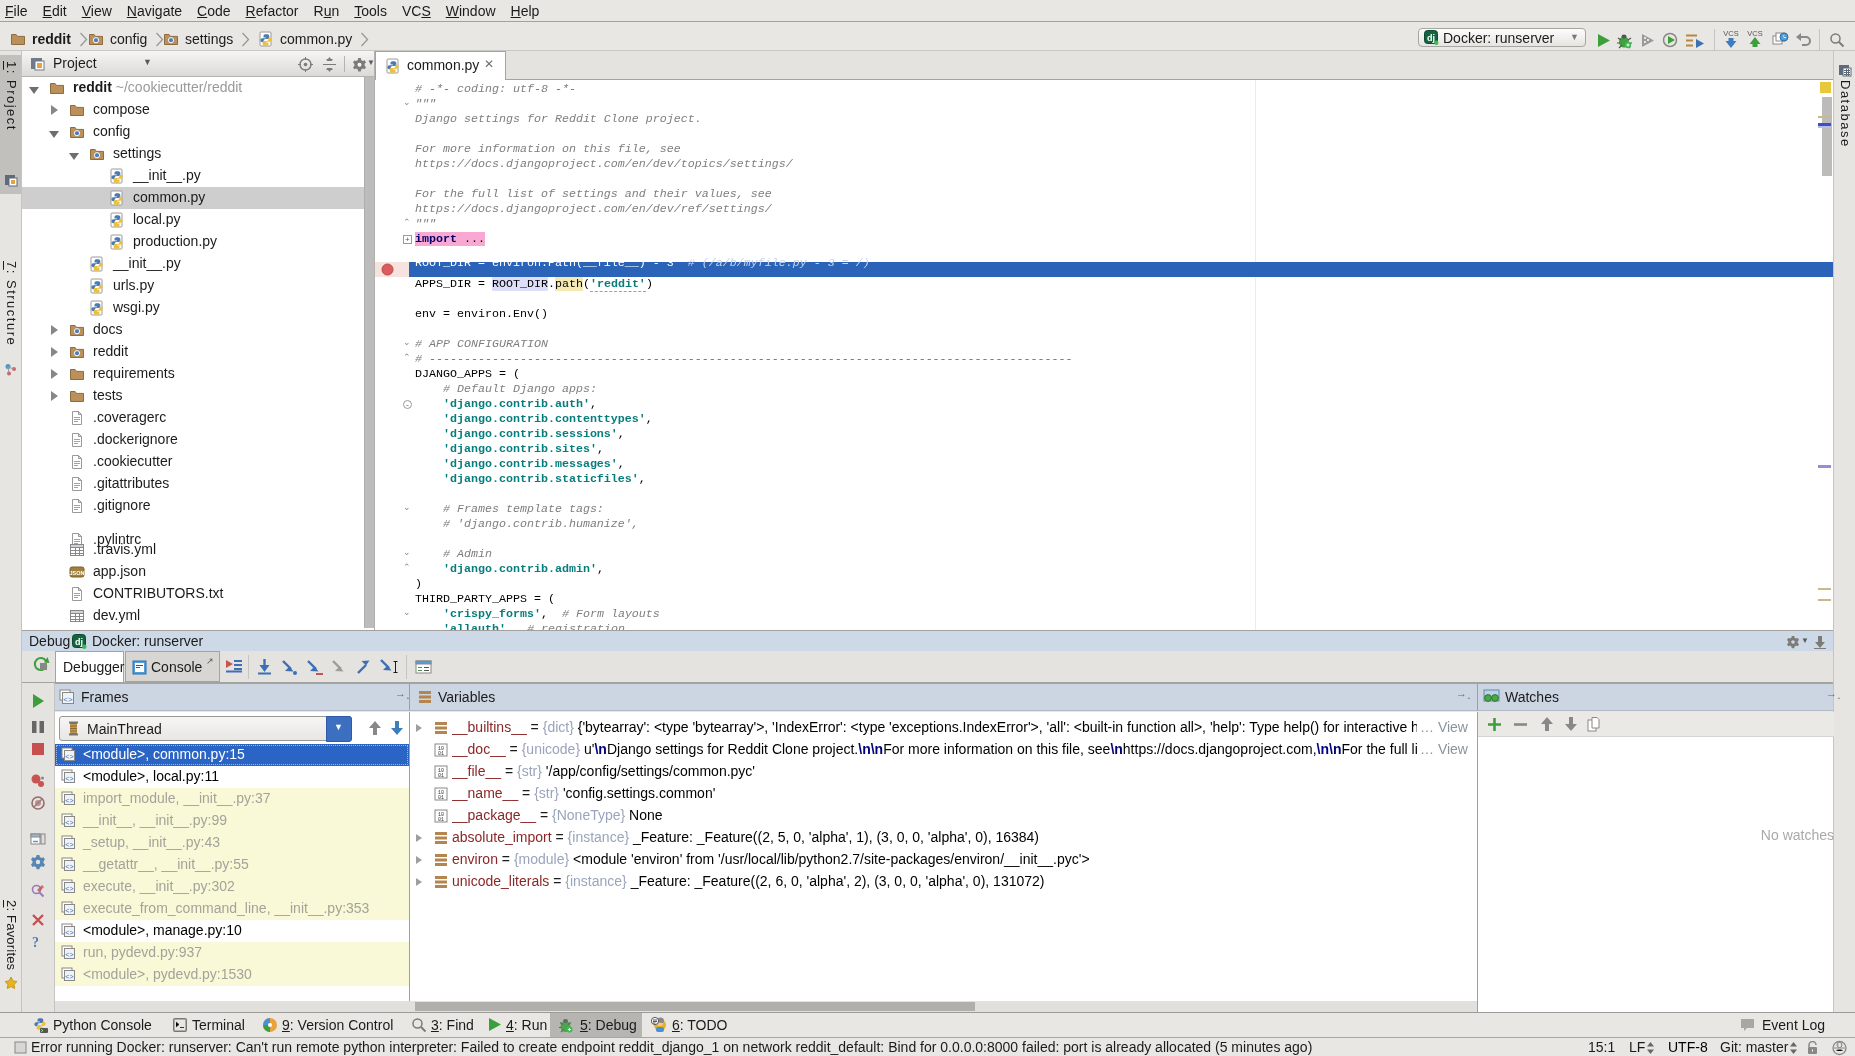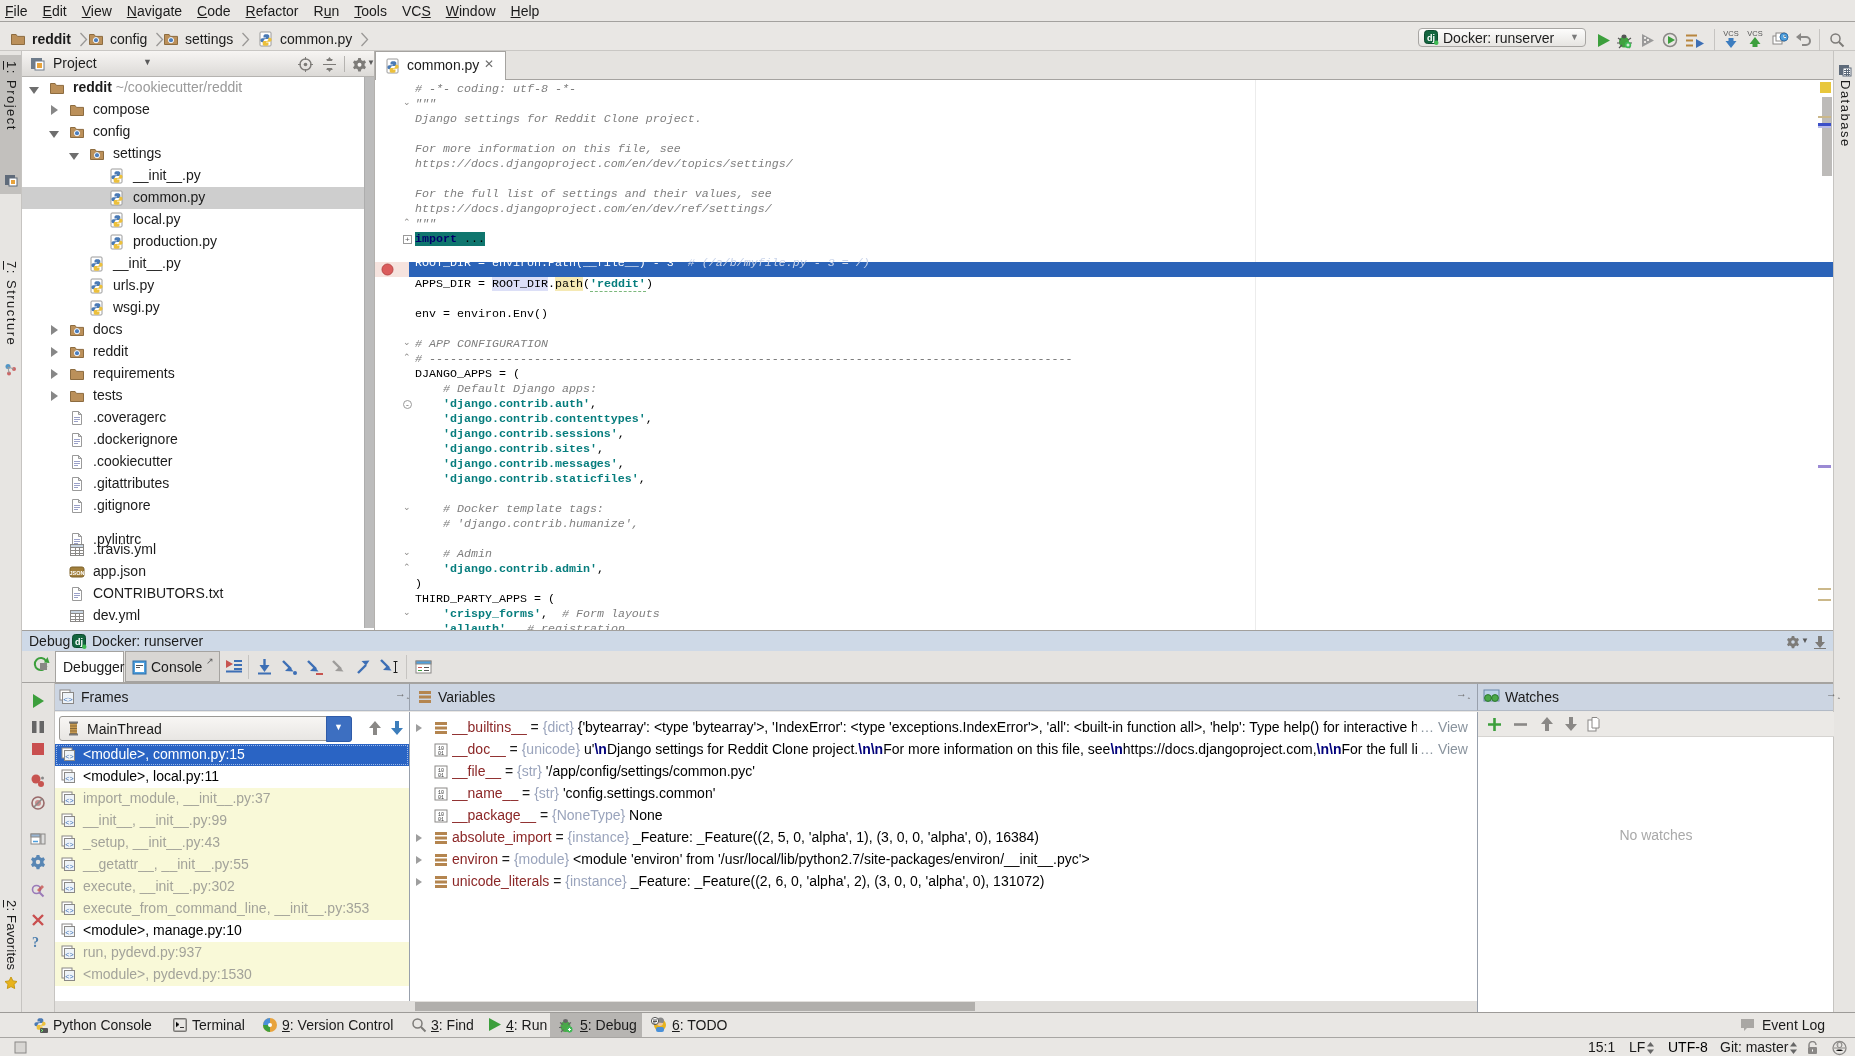--- a/index.html
+++ b/index.html
@@ -340,39 +340,39 @@
 <div class="ln" style="top:2px"><span class="cmt"># -*- coding: utf-8 -*-</span></div>
       <div class="ln" style="top:17px"><span class="cmt">"""</span></div>
       <div class="ln" style="top:32px"><span class="cmt">Django settings for Reddit Clone project.</span></div>
       <div class="ln" style="top:47px"></div>
       <div class="ln" style="top:62px"><span class="cmt">For more information on this file, see</span></div>
       <div class="ln" style="top:77px"><span class="cmt">https://docs.djangoproject.com/en/dev/topics/settings/</span></div>
       <div class="ln" style="top:92px"></div>
       <div class="ln" style="top:107px"><span class="cmt">For the full list of settings and their values, see</span></div>
       <div class="ln" style="top:122px"><span class="cmt">https://docs.djangoproject.com/en/dev/ref/settings/</span></div>
       <div class="ln" style="top:137px"><span class="cmt">"""</span></div>
-      <div class="ln" style="top:152px"><span style="background:#0f766e"><span class="kw">import</span> ...</span></div>
+      <div class="ln" style="top:152px"><span style="background:#f9a8d4"><span class="kw">import</span> ...</span></div>
       <div class="ln" style="top:167px"></div>
       <div class="ln" style="top:182px"></div>
       <div class="ln" style="top:197px">APPS_DIR = <span style="background:#dcdff7">ROOT_DIR</span>.<span style="background:#f5e9b4">path</span>(<span class="str" style="border-bottom:1px dashed #7cb87c">'reddit'</span>)</div>
       <div class="ln" style="top:212px"></div>
       <div class="ln" style="top:227px">env = environ.Env()</div>
       <div class="ln" style="top:242px"></div>
       <div class="ln" style="top:257px"><span class="cmt"># APP CONFIGURATION</span></div>
       <div class="ln" style="top:272px"><span class="cmt"># --------------------------------------------------------------------------------------------</span></div>
       <div class="ln" style="top:287px">DJANGO_APPS = (</div>
       <div class="ln" style="top:302px">    <span class="cmt"># Default Django apps:</span></div>
       <div class="ln" style="top:317px">    <span class="str">'django.contrib.auth'</span>,</div>
       <div class="ln" style="top:332px">    <span class="str">'django.contrib.contenttypes'</span>,</div>
       <div class="ln" style="top:347px">    <span class="str">'django.contrib.sessions'</span>,</div>
       <div class="ln" style="top:362px">    <span class="str">'django.contrib.sites'</span>,</div>
       <div class="ln" style="top:377px">    <span class="str">'django.contrib.messages'</span>,</div>
       <div class="ln" style="top:392px">    <span class="str">'django.contrib.staticfiles'</span>,</div>
       <div class="ln" style="top:407px"></div>
-      <div class="ln" style="top:422px">    <span class="cmt"># Docker template tags:</span></div>
+      <div class="ln" style="top:422px">    <span class="cmt"># Frames template tags:</span></div>
       <div class="ln" style="top:437px">    <span class="cmt"># 'django.contrib.humanize',</span></div>
       <div class="ln" style="top:452px"></div>
       <div class="ln" style="top:467px">    <span class="cmt"># Admin</span></div>
       <div class="ln" style="top:482px">    <span class="str">'django.contrib.admin'</span>,</div>
       <div class="ln" style="top:497px">)</div>
       <div class="ln" style="top:512px">THIRD_PARTY_APPS = (</div>
       <div class="ln" style="top:527px">    <span class="str">'crispy_forms'</span>,  <span class="cmt"># Form layouts</span></div>
       <div class="ln" style="top:542px">    <span class="str">'allauth'</span>,  <span class="cmt"># registration</span></div>
       <div class="abs" style="left:28px;top:17px;width:10px;height:12px;color:#8a8886;font-size:9px">⌄</div>
       <div class="abs" style="left:28px;top:137px;width:10px;height:12px;color:#8a8886;font-size:9px">⌃</div>
@@ -727,21 +727,21 @@
             <path fill="#8a8886" d="M8 1l6 7h-4v7H6V8H2z"></path>
           </svg>
   <svg class="abs" style="left:85px;top:4px" width="16" height="16" viewBox="0 0 16 16">
             <path fill="#8a8886" d="M8 15L2 8h4V1h4v7h4z"></path>
           </svg>
   <svg class="abs" style="left:108px;top:4px" width="16" height="16" viewBox="0 0 16 16">
             <rect x="2" y="4" width="8" height="11" fill="#fff" stroke="#8a8886"></rect>
             <path fill="#fff" stroke="#8a8886" d="M6 1.5h5l2 2V12H6z"></path>
           </svg>
  </div>
- <div class="abs" style="left:0;top:115px;width:356px;text-align:center;color:#a9a9a9;font-size:14px">No watches</div>
+ <div class="abs" style="left:0;top:115px;width:356px;text-align:right;color:#a9a9a9;font-size:14px">No watches</div>
 </div>
 </div>
 <div id="btmbar" class="abs" style="left:0;top:1012px;width:1855px;height:25px;background:#e9e7e4;border-top:1px solid #9d9b98;font-size:14px">
 <svg class="abs" style="left:32px;top:4px" width="16" height="16" viewBox="0 0 16 16">
         <path fill="#4a7ab5" d="M7.9 1.2c-1.3 0-2.4.5-2.4 1.6v1.6h2.4v.8H4.3c-1.1 0-1.9.9-1.9 2s.8 2 1.9 2h1.4V7.8c0-1 .9-1.8 1.9-1.8h2.5c1 0 1.2-.6 1.2-1.6V2.8c0-1.1-1.3-1.6-2.4-1.6z"></path>
         <path fill="#ecc03c" d="M8.1 12.8c1.3 0 2.4-.5 2.4-1.6V9.6H8.1v-.8h3.6c1.1 0 1.9-.9 1.9-2s-.8-2-1.9-2h-1.4v1.4c0 1-.9 1.8-1.9 1.8H5.9c-1 0-1.2.6-1.2 1.6v1.6c0 1.1 1.3 1.6 2.4 1.6z"></path>
         <rect x="8" y="11" width="8" height="5" rx="1" fill="#555"></rect>
         <path stroke="#8f8" d="M9 12.5l2 1-2 1"></path>
       </svg>
       <span class="abs" style="left:53px;top:4px">Python Console</span>
@@ -787,20 +787,21 @@
       <span class="abs" style="left:672px;top:4px"><u>6</u>: TODO</span>
 <svg class="abs" style="left:1740px;top:5px" width="15" height="14" viewBox="0 0 15 14">
         <path fill="#a9a7a4" d="M1 1h13v9H7l-3 3v-3H1z"></path>
       </svg>
       <span class="abs" style="left:1762px;top:4px">Event Log</span>
 </div>
 <div id="statusbar" class="abs" style="left:0;top:1037px;width:1855px;height:19px;background:#e9e7e4;border-top:1px solid #a8a6a3;font-size:14px">
 <svg class="abs" style="left:14px;top:3px" width="13" height="13" viewBox="0 0 13 13">
         <rect x="1" y="1" width="11" height="11" fill="#d8d6d3" stroke="#8a8886"></rect>
       </svg>
+<span class="abs" style="left:31px;top:1px;white-space:pre">Error running Docker: runserver: Can't run remote python interpreter: Failed to create endpoint reddit_django_1 on network reddit_default: Bind for 0.0.0.0:8000 failed: port is already allocated (5 minutes ago)</span>
 <span class="abs" style="left:1588px;top:1px">15:1</span>
 <span class="abs" style="left:1629px;top:1px">LF<svg style="vertical-align:-2px;margin-left:2px" width="7" height="12" viewBox="0 0 7 12">
           <path fill="#666" d="M3.5 0L7 4.5H0z"></path>
           <path fill="#666" d="M3.5 12L0 7.5h7z"></path>
         </svg></span>
 <span class="abs" style="left:1668px;top:1px;color:#000000">UTF-8</span>
 <span class="abs" style="left:1720px;top:1px">Git: master<svg style="vertical-align:-2px;margin-left:2px" width="7" height="12" viewBox="0 0 7 12">
           <path fill="#666" d="M3.5 0L7 4.5H0z"></path>
           <path fill="#666" d="M3.5 12L0 7.5h7z"></path>
         </svg></span>

